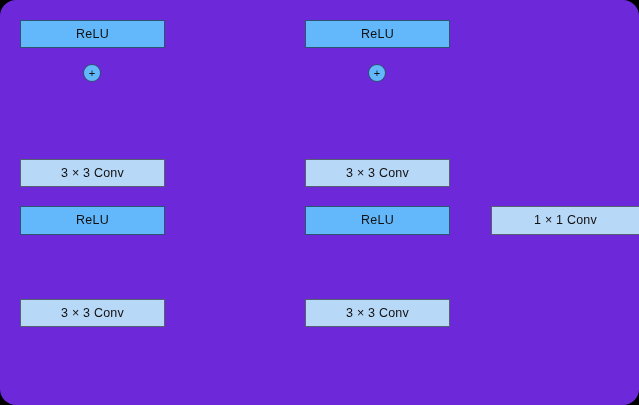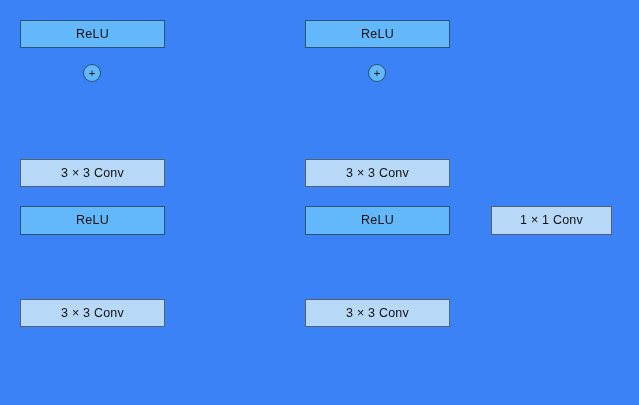--- a/index.html
+++ b/index.html
@@ -5,23 +5,24 @@
 <style>
   html, body {
     margin: 0;
     padding: 0;
     background: #000000;
   }
   #canvas {
     position: relative;
     width: 639px;
     height: 405px;
-    background: #3b82f6;
+    background: #6d28d9;
     overflow: hidden;
     font-family: "Liberation Sans", "DejaVu Sans", sans-serif;
+    border-radius: 16px;
   }
   .node {
     position: absolute;
     box-sizing: border-box;
     display: flex;
     align-items: center;
     justify-content: center;
     color: #111111;
     font-size: 12.5px;
     line-height: 1;
@@ -75,17 +76,17 @@
     <div class="node relu" style="left:305px; top:20px; width:145px; height:28px;">ReLU</div>
 
     <div class="add-node" style="left:368px; top:64px; width:18px; height:18px;">+</div>
 
     <div class="node conv" style="left:305px; top:159px; width:145px; height:28px;">3 × 3 Conv</div>
 
     <div class="node relu" style="left:305px; top:206px; width:145px; height:29px;">ReLU</div>
 
     <div class="node conv" style="left:305px; top:299px; width:145px; height:28px;">3 × 3 Conv</div>
 
-    <div class="node conv" style="left:491px; top:206px; width:121px; height:29px;">1 × 1 Conv</div>
+    <div class="node conv" style="left:491px; top:206px; width:149px; height:29px;">1 × 1 Conv</div>
 
   </div>
 
 </div>
 
 </body></html>

